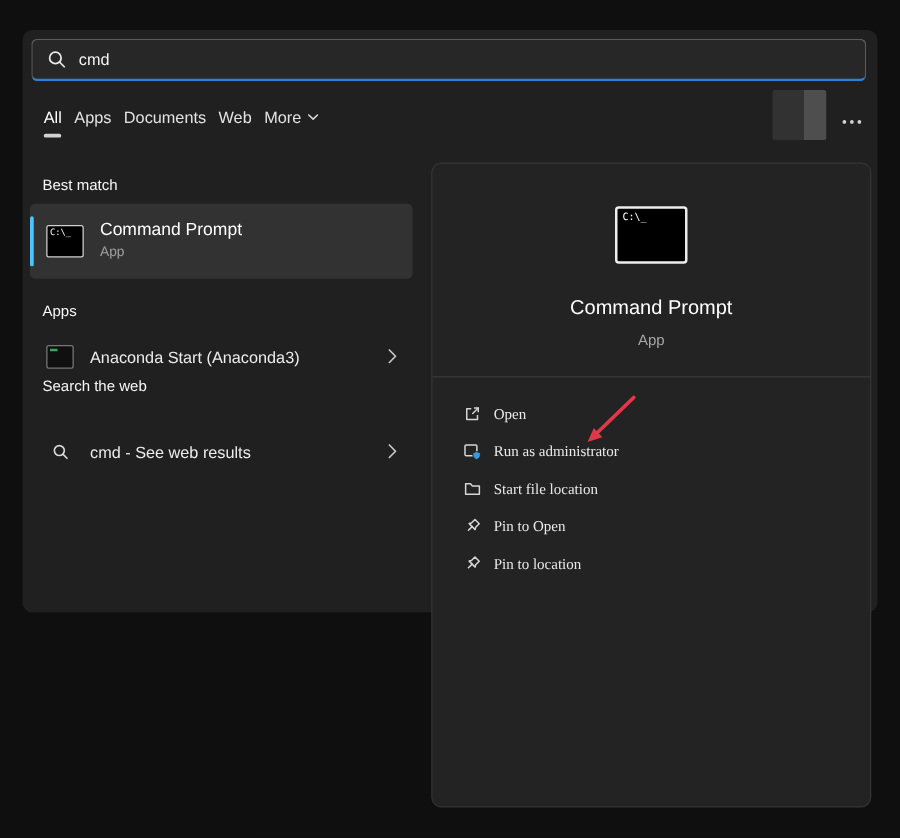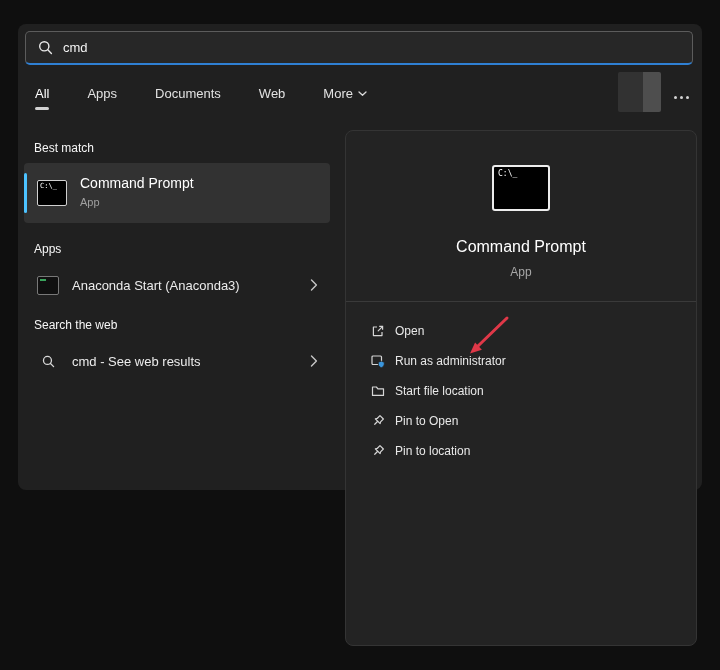--- a/index.html
+++ b/index.html
@@ -18,38 +18,38 @@
     position:absolute;left:7px;top:7px;width:668px;height:34px;
     background:#272727;border:1px solid #5c5c5c;border-bottom:2px solid #2f80d4;
     border-radius:5px;box-sizing:border-box;display:flex;align-items:center;
   }
   .searchbar .mag{margin:0 10px 0 12px;display:flex;align-items:center;}
   .searchbar input{
     flex:1;background:transparent;border:none;outline:none;color:#f4f4f4;
     font-size:13px;font-family:inherit;padding:0;
   }
   
-  .tabs{position:absolute;left:16px;top:58px;display:flex;gap:36px;align-items:flex-start;}
+  .tabs{position:absolute;left:16px;top:58px;display:flex;gap:8px;align-items:flex-start;}
   .tab{position:relative;font-size:13px;color:#e2e2e2;padding:4px 1px 11px 1px;cursor:default;display:flex;align-items:center;gap:5px;}
   .tab.active{color:#ffffff;}
   .tab.active::after{
     content:"";position:absolute;left:1px;right:1px;bottom:2px;height:3px;
     background:#d2d2d2;border-radius:2px;
   }
   .tile{
     position:absolute;left:600px;top:48px;width:43px;height:40px;border-radius:2px;
     background:linear-gradient(to right,#323232 0 58%,#4e4e4e 58% 100%);
   }
   .dots{position:absolute;left:646px;top:60px;width:34px;height:26px;display:flex;align-items:center;justify-content:center;gap:3px;border-radius:4px;}
   .dots i{width:3px;height:3px;border-radius:50%;background:#d4d4d4;display:block;}
   
   .heading{position:absolute;font-size:12px;font-weight:400;color:#f7f7f7;}
   .h-best{left:16px;top:117px;}
   .h-apps{left:16px;top:218px;}
-  .h-web{left:16px;top:294px;}
+  .h-web{left:16px;top:278px;}
   .bestmatch{
     position:absolute;left:6px;top:139px;width:306px;height:60px;border-radius:4px;
     background:#323232;
   }
   .bestmatch .selbar{
     position:absolute;left:0;top:10px;width:3px;height:40px;border-radius:2px;background:#4cc2ff;
   }
   .cmdicon-sm{
     position:absolute;left:13px;top:17px;width:30px;height:26px;background:#000;
     border:1px solid #d0d0d0;border-radius:2px;box-sizing:border-box;
@@ -74,21 +74,21 @@
     background:#232323;border:1px solid #343434;border-radius:8px;box-sizing:border-box;
   }
   .cmdicon-lg{
     position:absolute;left:50%;top:34px;transform:translateX(-50%);
     width:58px;height:46px;background:#000;border:2px solid #ededed;border-radius:3px;box-sizing:border-box;
   }
   .cmdicon-lg span{position:absolute;left:4px;top:2px;font-size:8px;color:#fff;font-family:"DejaVu Sans Mono",monospace;}
   .pv-title{position:absolute;left:0;right:0;top:107px;text-align:center;font-size:16px;color:#ffffff;}
   .pv-sub{position:absolute;left:0;right:0;top:134px;text-align:center;font-size:12px;color:#a6a6a6;}
   .pv-divider{position:absolute;left:0;right:0;top:170px;height:1px;background:#3a3a3a;}
-  .actions{position:absolute;left:0;right:0;top:185px;}
+  .actions{position:absolute;left:0;right:0;top:185px;font-family:Liberation Serif, serif;}
   .action{height:30px;display:flex;align-items:center;padding-left:24px;}
   .action .aic{width:16px;display:flex;align-items:center;justify-content:center;}
   .action .albl{font-size:12px;color:#e8e8e8;margin-left:9px;}
   .arrow-svg{position:absolute;left:108px;top:175px;pointer-events:none;}
   svg{display:block;}
 </style>
 </head>
 <body>
 
 <div class="screen">

